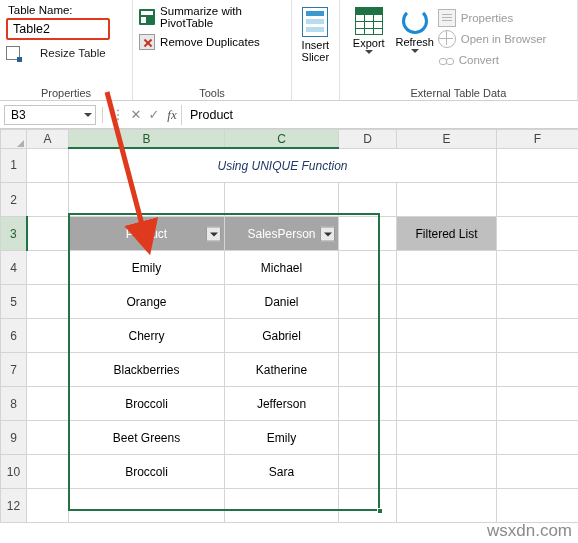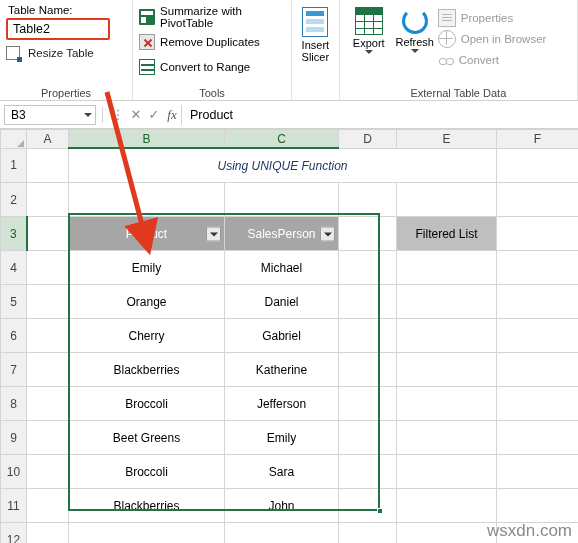--- a/index.html
+++ b/index.html
@@ -43,21 +43,21 @@
     border:2px solid #e03a1e;
     border-radius:2px;
     background:#fff;
     display:flex;align-items:center;
     padding-left:5px;
     box-sizing:border-box;
     font-size:12.5px;
   }
   .prop-row{
     display:flex;align-items:center;
-    gap:8px;
+    gap:20px;
     margin-top:6px;
     font-size:11.5px;
     color:#1a1a1a;
   }
   .resize-icon{
     width:14px;height:14px;
     border:1px solid #7a7a7a;
     box-sizing:border-box;
     position:relative;
     background:#fff;
@@ -399,24 +399,20 @@
   </div>
 
   <div class="rgroup g-tools">
     <div class="tool-row">
       <span class="ic ic-pivot"></span>
       <span>Summarize with PivotTable</span>
     </div>
     <div class="tool-row">
       <span class="ic ic-dup"></span>
       <span>Remove Duplicates</span>
-    </div>
-    <div class="tool-row">
-      <span class="ic ic-range"></span>
-      <span>Convert to Range</span>
     </div>
     <div class="rgroup-title">Tools</div>
   </div>
 
   <div class="rgroup g-slicer">
     <div>
       <div class="slicer-icon"></div>
       <div class="btn-cap">Insert</div>
       <div class="btn-cap">Slicer</div>
     </div>
@@ -580,29 +576,20 @@
     <tr>
       <td class="rowhead">10</td>
       <td class="cell"></td>
       <td class="cell tbl-cell">Broccoli</td>
       <td class="cell tbl-cell">Sara</td>
       <td class="cell"></td>
       <td class="cell"></td>
       <td class="cell"></td>
     </tr>
     <tr>
-      <td class="rowhead">11</td>
-      <td class="cell"></td>
-      <td class="cell tbl-cell">Blackberries</td>
-      <td class="cell tbl-cell">John</td>
-      <td class="cell"></td>
-      <td class="cell"></td>
-      <td class="cell"></td>
-    </tr>
-    <tr>
       <td class="rowhead">12</td>
       <td class="cell"></td>
       <td class="cell"></td>
       <td class="cell"></td>
       <td class="cell"></td>
       <td class="cell"></td>
       <td class="cell"></td>
     </tr>
   </tbody>
     </table>

